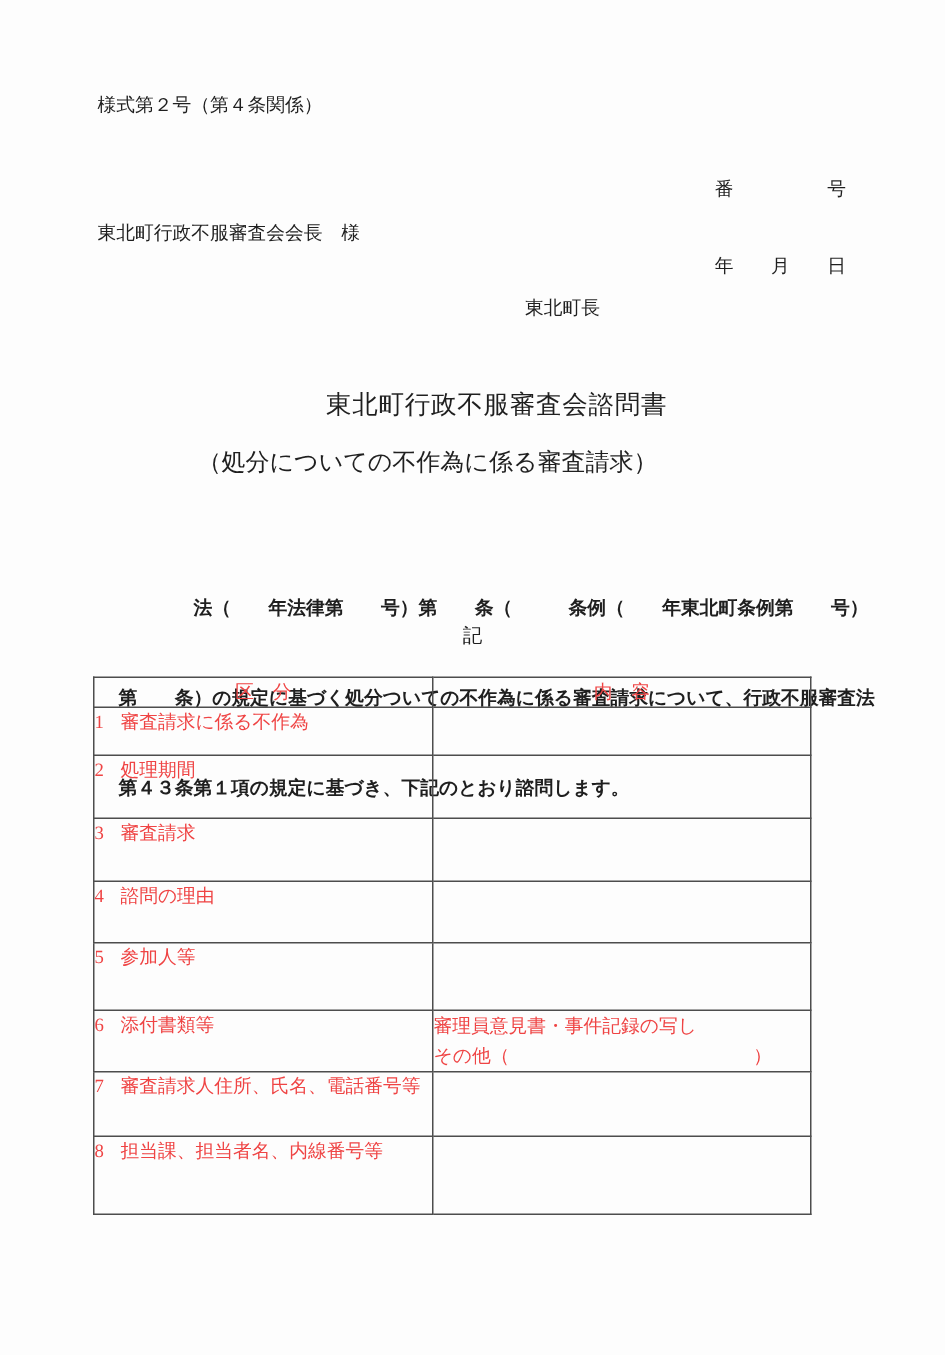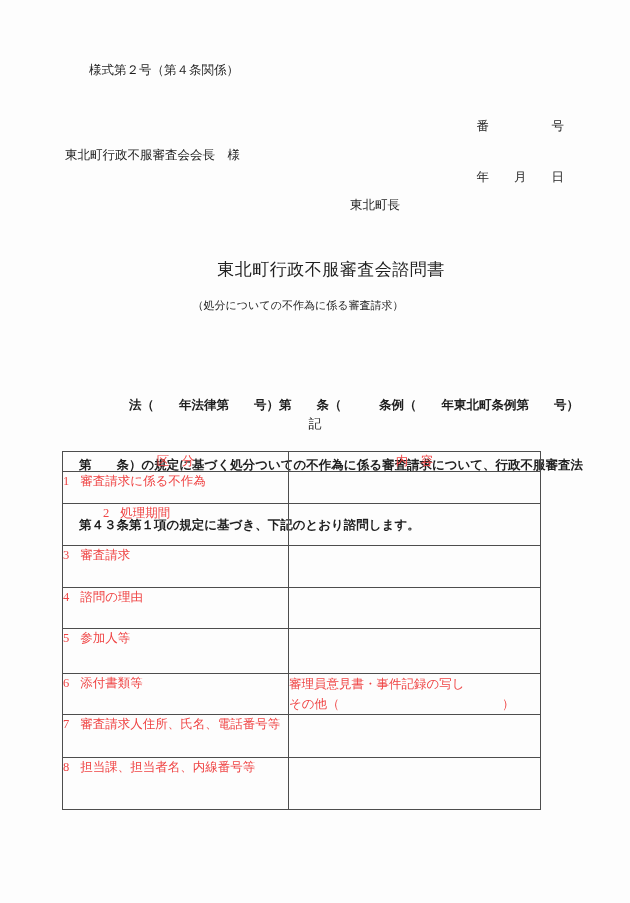--- a/index.html
+++ b/index.html
@@ -6,26 +6,26 @@
   .page{
     position:relative;
     width:630px;height:903px;
     background:#fdfdfd;
     color:#1f1f1f;
     font-family:"Liberation Serif","DejaVu Serif",serif;
     font-size:12.5px;
     overflow:hidden;
   }
   .abs{position:absolute;white-space:pre;}
-  .form-number{left:65px;top:62px;margin-left:24px;}
+  .form-number{left:65px;top:62px;}
   .number-block{right:66px;top:84px;text-align:right;line-height:17px;}
   .addressee{left:65px;top:147px;}
   .sender{left:350px;top:197px;}
   .doc-title{left:16px;top:258px;width:630px;text-align:center;font-size:17px;letter-spacing:0.5px;}
-  .doc-subtitle{left:16px;top:298px;width:564px;text-align:center;font-size:11px;}
+  .doc-subtitle{left:3px;top:298px;width:564px;text-align:center;font-size:16px;}
   .body-text{left:79px;top:355px;width:540px;line-height:20px;font-weight:bold;}
   .ki{left:0;top:415px;width:630px;text-align:center;font-size:13px;}
   table.form{
     position:absolute;left:62px;top:451px;
     border-collapse:collapse;table-layout:fixed;
     width:478px;
     font-size:12.5px;color:#ef4444;
   }
   table.form col.c1{width:226px;}
   table.form col.c2{width:252px;}
@@ -33,21 +33,21 @@
     border:1px solid #4d4d4d;
     vertical-align:top;
     font-weight:normal;
     padding:0;
   }
   table.form th{height:19px;text-align:center;line-height:19px;}
   td.lab{padding:3px 14px 0 12px;line-height:19px;}
   td.lab .no{display:inline-block;margin-right:11px;}
   td.con{padding:2px 8px 0 8px;line-height:20px;}
   tr.rh1 td{height:31px;}
-  tr.rh2 td{height:41px;padding-left:40px;}
+  tr.rh2 td{height:41px;}
   tr.rh3 td{height:41px;}
   tr.rh4 td{height:40px;}
   tr.rh5 td{height:44px;}
   tr.rh6 td{height:37px;}
   tr.rh7 td{height:42px;}
   tr.rh8 td{height:51px;}
 </style>
 </head>
 <body>
 

